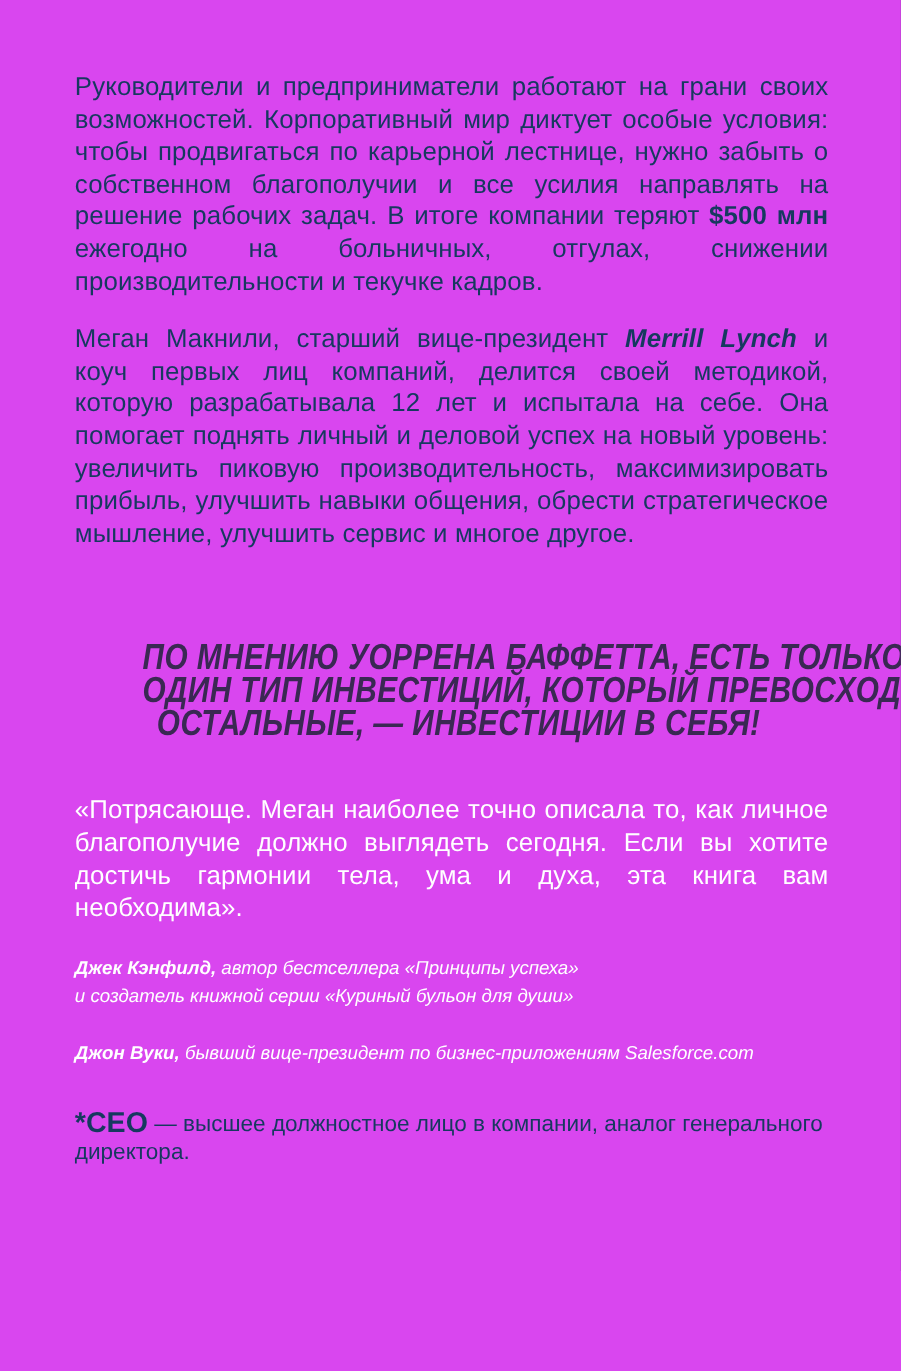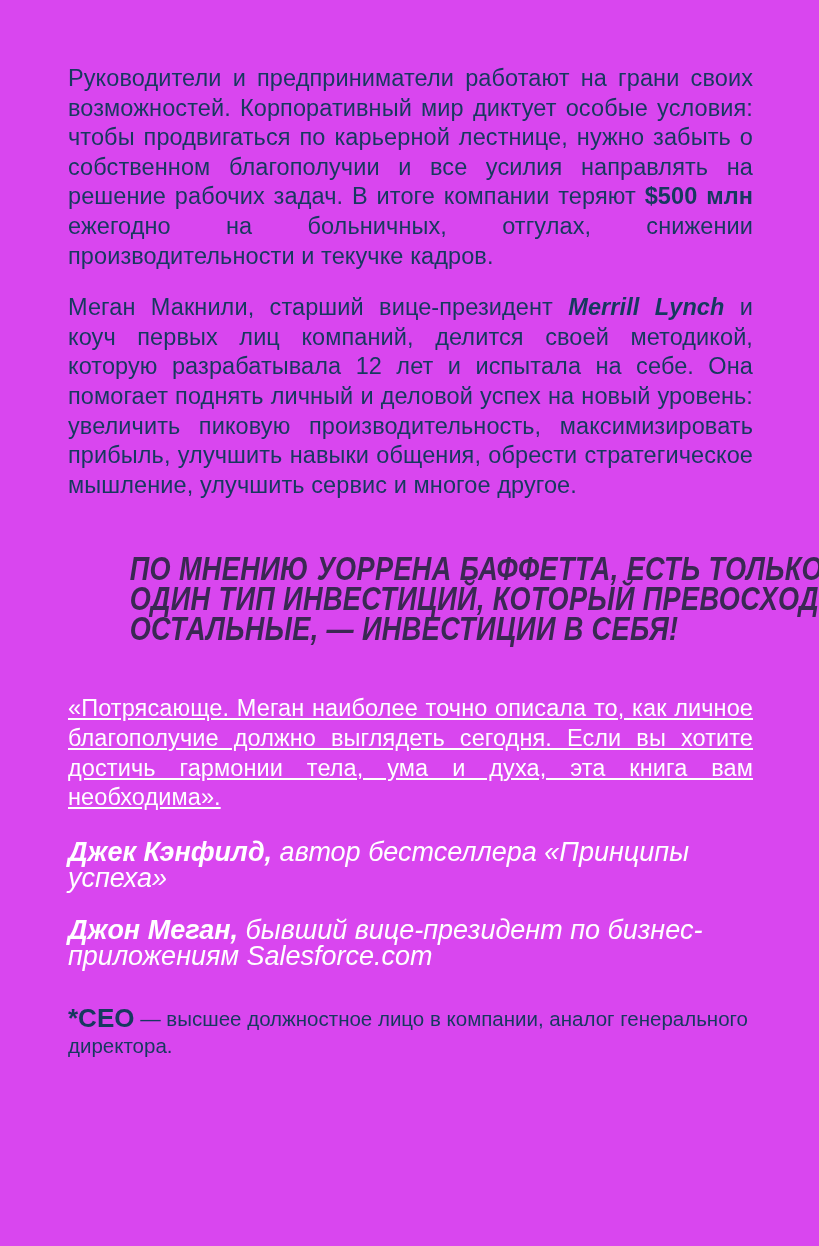--- a/index.html
+++ b/index.html
@@ -8,33 +8,33 @@
     position:relative;width:819px;height:1246px;background:#d946ef;
     box-sizing:border-box;padding:64px 66px 0 68px;overflow:hidden;
   }
   .body-par{
     color:#16395F;font-size:23.5px;line-height:29.6px;text-align:justify;
     margin:0;letter-spacing:0.1px;
   }
   .body-par + .body-par{margin-top:22px;}
   .b{font-weight:bold;}
   .i{font-style:italic;}
-  .headline{margin-top:54px;color:#3A2853;text-align:left;}
+  .headline{margin-top:82px;color:#3A2853;text-align:right;}
   .hl-line{
     font-size:33px;line-height:30px;font-weight:bold;font-style:italic;
     transform:scaleX(0.82);transform-origin:50% 50%;white-space:nowrap;
     letter-spacing:0.5px;
   }
   .quote{
     color:#FFFFFF;font-size:23.5px;line-height:29.6px;text-align:justify;
-    margin:0;letter-spacing:0.1px;text-decoration:underline;
+    margin:0;letter-spacing:0.1px;
   }
   .quote-1{margin-top:50px;}
   .quote-2{margin-top:50px;}
-  .attrib{margin-top:26px;color:#FFFFFF;font-size:27px;line-height:26px;}
+  .attrib{margin-top:26px;color:#FFFFFF;font-size:17px;line-height:26px;}
   .attrib .name{font-weight:bold;font-style:italic;}
   .attrib .role{font-style:italic;font-weight:300;}
   .footnote{margin-top:34px;color:#16395F;}
   .footnote .term{font-size:26px;font-weight:bold;vertical-align:-1px;}
   .footnote .def{font-size:20.5px;}
 </style>
 </head>
 <body>
 
 <div class="cover">
@@ -47,25 +47,26 @@
     <div class="hl-line">ОДИН ТИП ИНВЕСТИЦИЙ, КОТОРЫЙ ПРЕВОСХОДИТ</div>
     <div class="hl-line">ОСТАЛЬНЫЕ, — ИНВЕСТИЦИИ В СЕБЯ!</div>
   </div>
 
   <p class="quote quote-1">«Потрясающе. Меган наиболее точно описала то, как личное благополучие должно выглядеть сегодня. Если вы хотите достичь гармонии тела, ума и духа, эта книга вам необходима».</p>
   <div class="attrib">
     <div>
       <span class="name">Джек Кэнфилд,</span>
       <span class="role">автор бестселлера «Принципы успеха»</span>
     </div>
+    <div class="role">и создатель книжной серии «Куриный бульон для души»</div>
   </div>
 
   <div class="attrib">
     <div>
-      <span class="name">Джон Меган,</span>
+      <span class="name">Джон Вуки,</span>
       <span class="role">бывший вице-президент по бизнес-приложениям Salesforce.com</span>
     </div>
   </div>
 
   <div class="footnote">
     <span class="term">*CEO</span><span class="def"> — высшее должностное лицо в компании, аналог генерального директора.</span>
   </div>
 
 </div>
 

